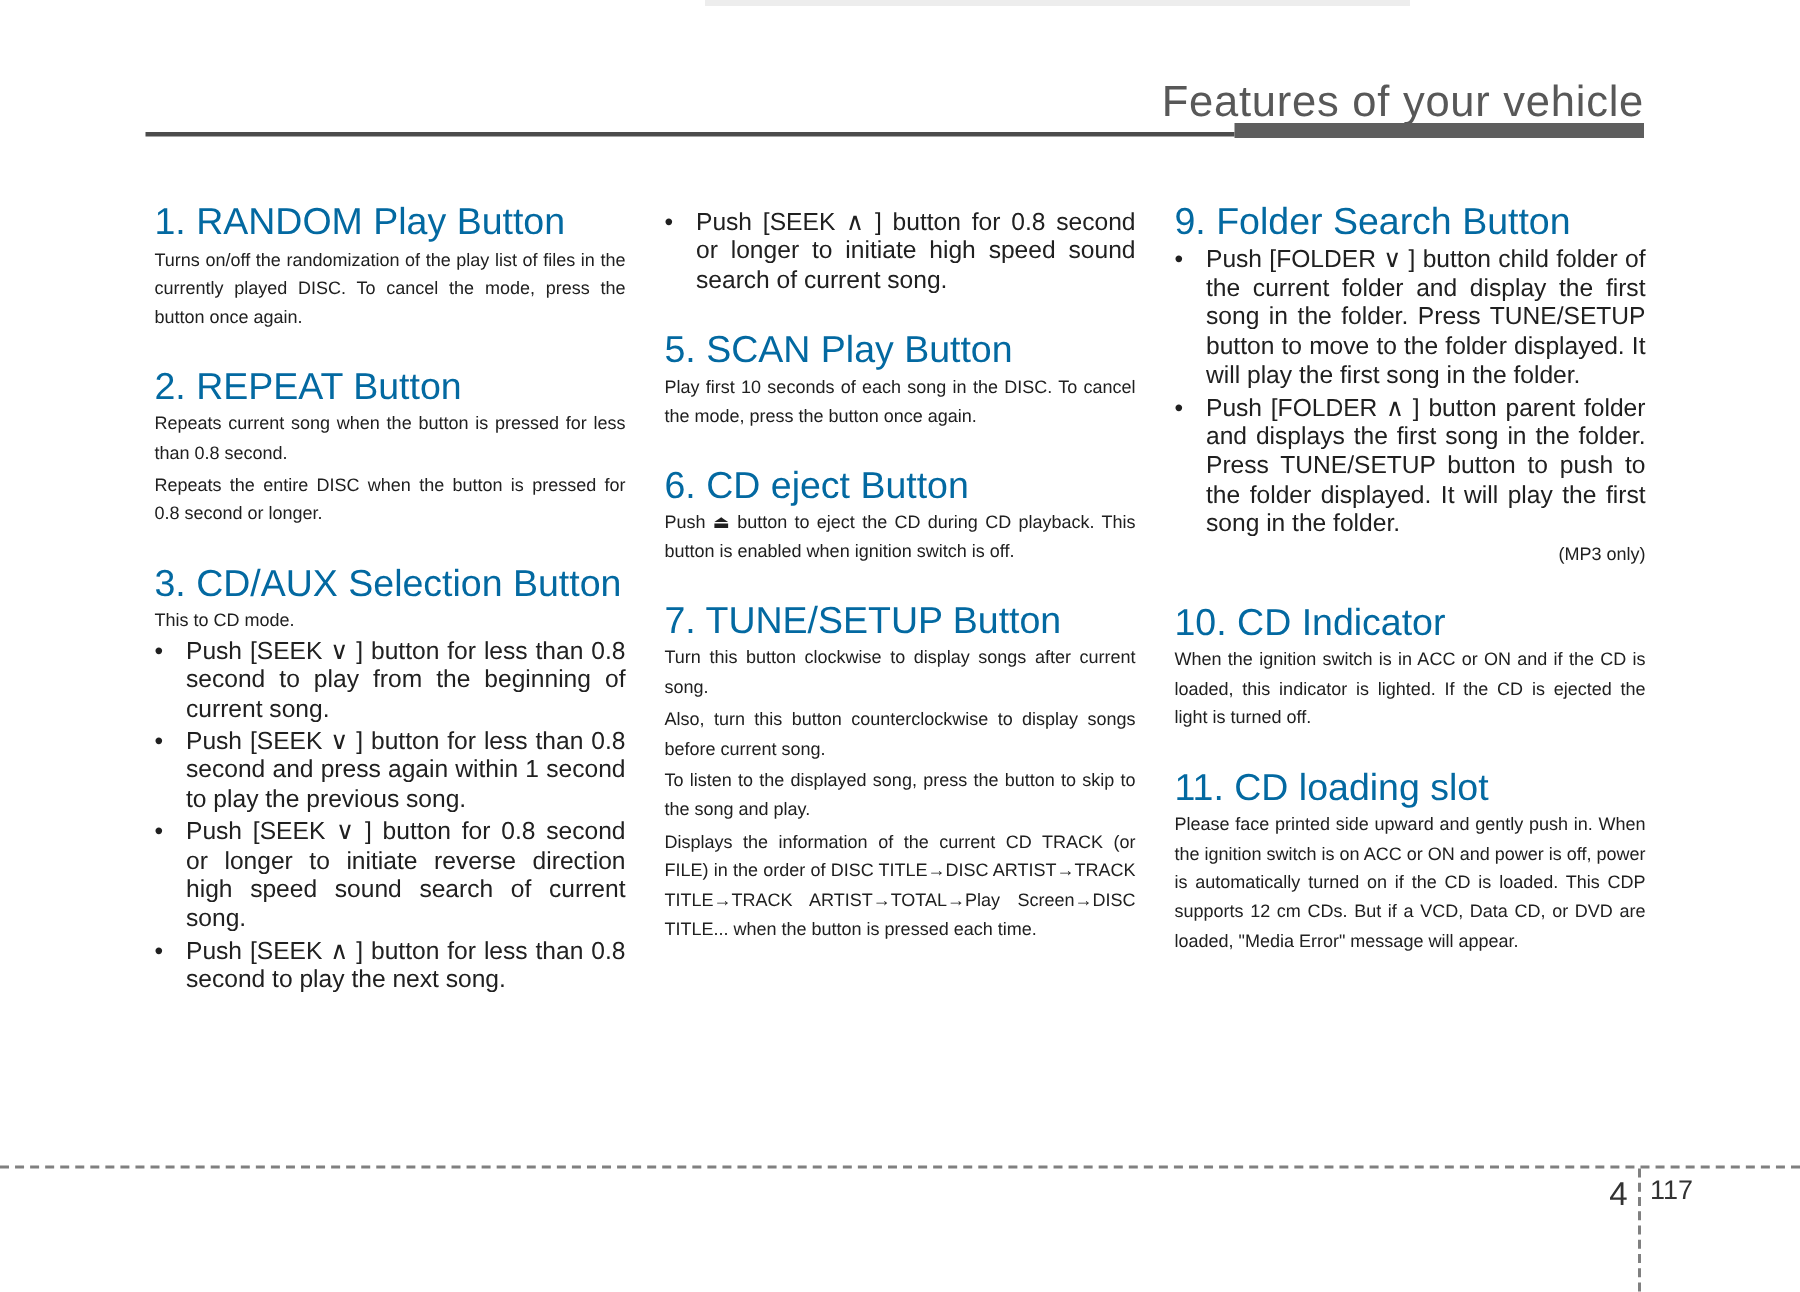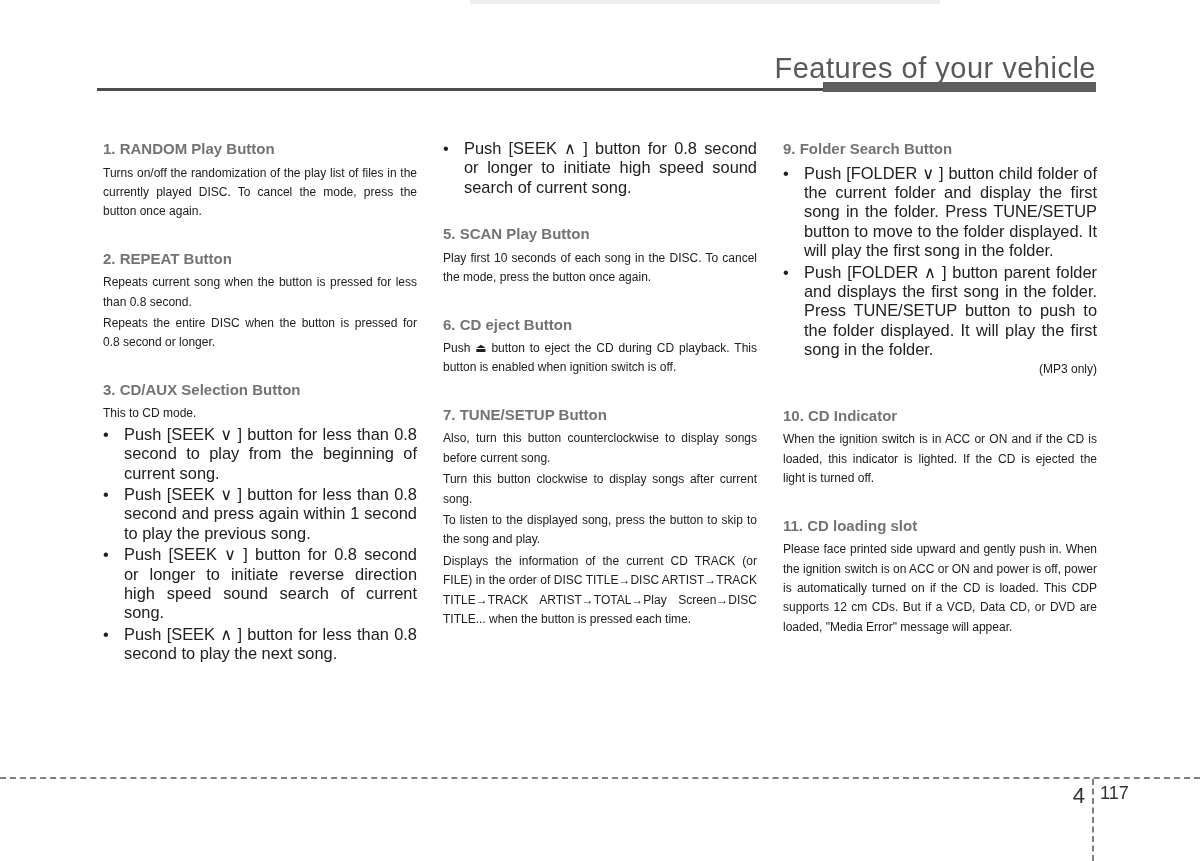--- a/index.html
+++ b/index.html
@@ -26,21 +26,21 @@
   .rule-thick {
     position:absolute; left:823px; top:82px; width:273px; height:10px;
     background:#5e5e5e;
   }
   .content {
     position:absolute; left:103px; top:138px; width:994px;
     display:flex; gap:26px;
   }
   .column { width:314px; flex:none; }
   .sec-heading {
-    font-size:15px; font-weight:bold; color:#737373;
+    font-size:25px; font-weight:normal; color:#0369a1;
     line-height:21.5px; margin-bottom:4px;
     padding-left:22px; text-indent:-22px;
   }
   .sec-heading:not(:first-child) { margin-top:26px; }
   .para {
     font-size:12px; line-height:19.4px; text-align:justify;
     color:#202020;
   }
   .para + .para { margin-top:2px; }
   .note-indent { padding-left:21px; text-align:right; }
@@ -112,22 +112,22 @@
         <div class="bullet">
           <span class="bullet-marker">•</span>
           <span class="bullet-text">Push [SEEK ∧ ] button for 0.8 second or longer to initiate high speed sound search of current song.</span>
         </div>
       </div>
       <div class="sec-heading">5. SCAN Play Button</div>
       <div class="para">Play first 10 seconds of each song in the DISC. To cancel the mode, press the button once again.</div>
       <div class="sec-heading">6. CD eject Button</div>
       <div class="para">Push ⏏ button to eject the CD during CD playback. This button is enabled when ignition switch is off.</div>
       <div class="sec-heading">7. TUNE/SETUP Button</div>
+      <div class="para">Turn this button clockwise to display songs after current song.</div>
       <div class="para">Also, turn this button counterclockwise to display songs before current song.</div>
-      <div class="para">Turn this button clockwise to display songs after current song.</div>
       <div class="para">To listen to the displayed song, press the button to skip to the song and play.</div>
       <div class="para">Displays the information of the current CD TRACK (or FILE) in the order of DISC TITLE→​DISC ARTIST→​TRACK TITLE→​TRACK ARTIST→​TOTAL→​Play Screen→​DISC TITLE... when the button is pressed each time.</div>
     </div>
     <div class="column">
       <div class="sec-heading">9. Folder Search Button</div>
       <div class="bullets">
         <div class="bullet">
           <span class="bullet-marker">•</span>
           <span class="bullet-text">Push [FOLDER ∨ ] button child folder of the current folder and display the first song in the folder. Press TUNE/SETUP button to move to the folder displayed. It will play the first song in the folder.</span>
         </div>

